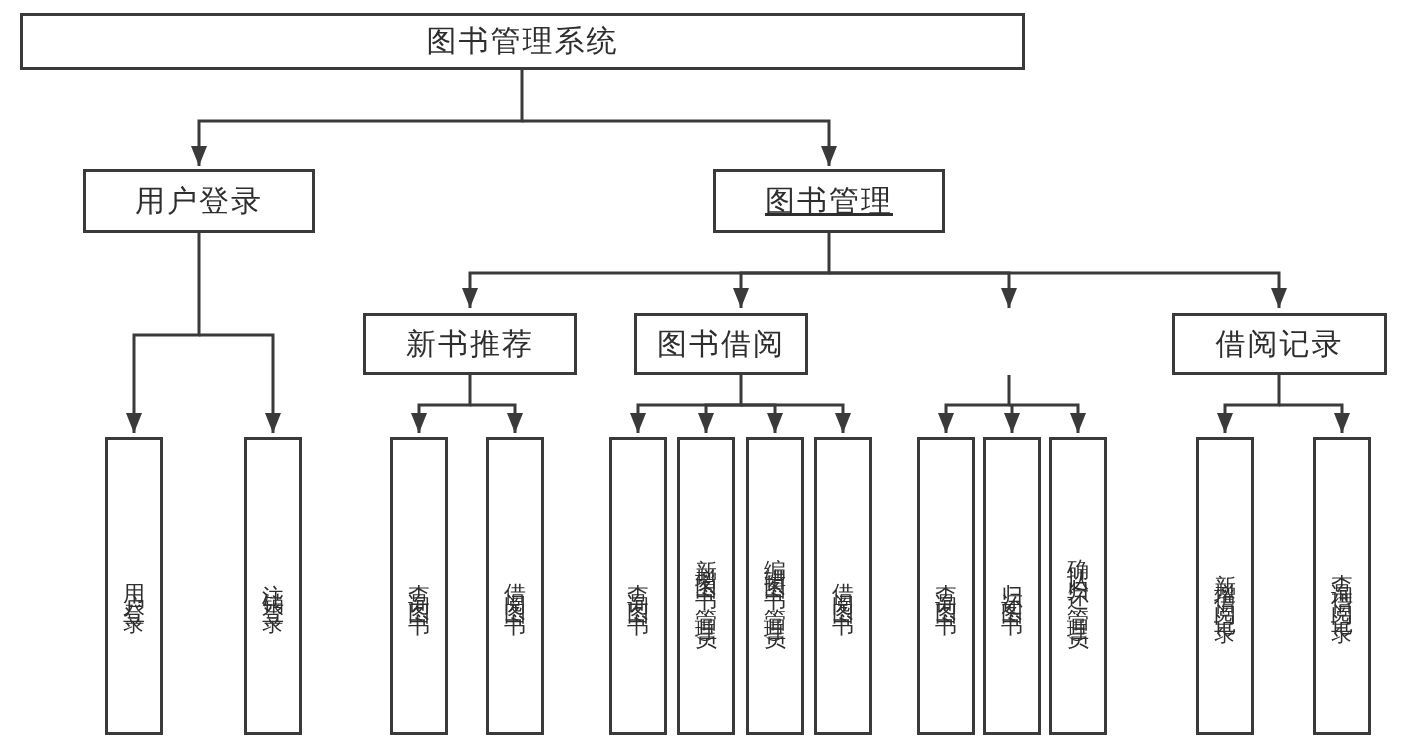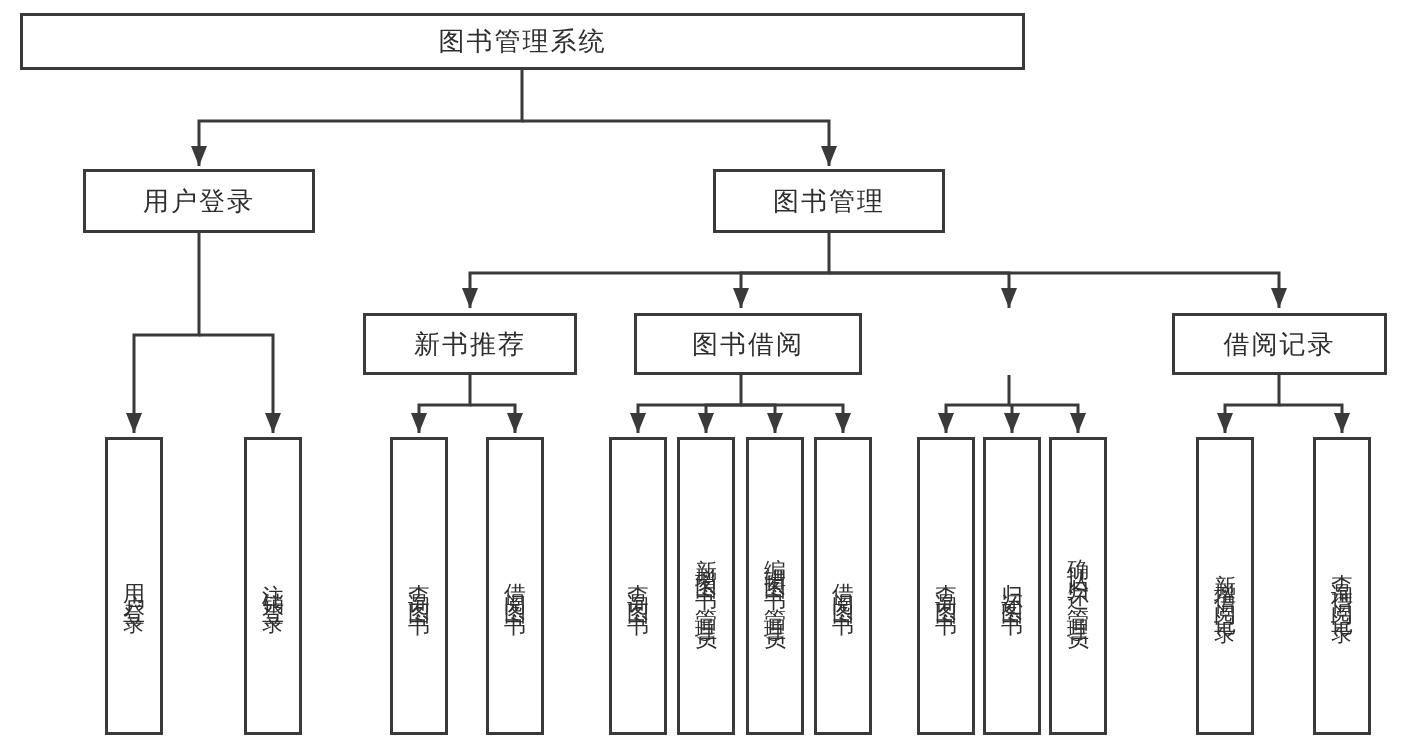--- a/index.html
+++ b/index.html
@@ -22,34 +22,34 @@
   .connectors path{stroke:var(--line);stroke-width:3;fill:none;}
   #arrowhead path{fill:var(--line);stroke:none;}
   .box{
     position:absolute;
     background:var(--box-bg);
     border:3px solid var(--line);
     box-sizing:border-box;
     display:flex;align-items:center;justify-content:center;
     color:var(--ink);
   }
-  .hbox{font-size:26px;letter-spacing:2px;white-space:nowrap;}
+  .hbox{font-size:30px;letter-spacing:2px;white-space:nowrap;}
   .vbox{
     width:58px;height:298px;top:437px;
     writing-mode:vertical-rl;
     text-orientation:mixed;
     font-size:22px;letter-spacing:10px;
     line-height:1;
   }
   
   .root  {left:20px;  top:13px;  width:1005px;height:57px;}
   .n-login{left:83px; top:169px; width:232px; height:64px;}
-  .n-mgmt {left:713px;top:169px; width:232px; height:64px;}
+  .n-mgmt {left:713px;top:169px; width:232px; height:64px;text-decoration:underline;}
   .n-rec  {left:363px;top:313px; width:214px; height:62px;}
-  .n-bor  {left:634px;top:313px; width:228px; height:62px;}
+  .n-bor  {left:634px;top:313px; width:174px; height:62px;}
   .n-cur  {left:902px;top:313px; width:215px; height:62px;}
   .n-log  {left:1172px;top:313px;width:215px; height:62px;}
   .l0 {left:105px;}  .l1 {left:244px;}
   .l2 {left:390px;}  .l3 {left:486px;}
   .l4 {left:609px;}  .l5 {left:677px;}
   .l6 {left:746px;}  .l7 {left:814px;}
   .l8 {left:917px;}  .l9 {left:983px;}
   .l10{left:1049px;} .l11{left:1196px;}
   .l12{left:1313px;}
   .watermark{

